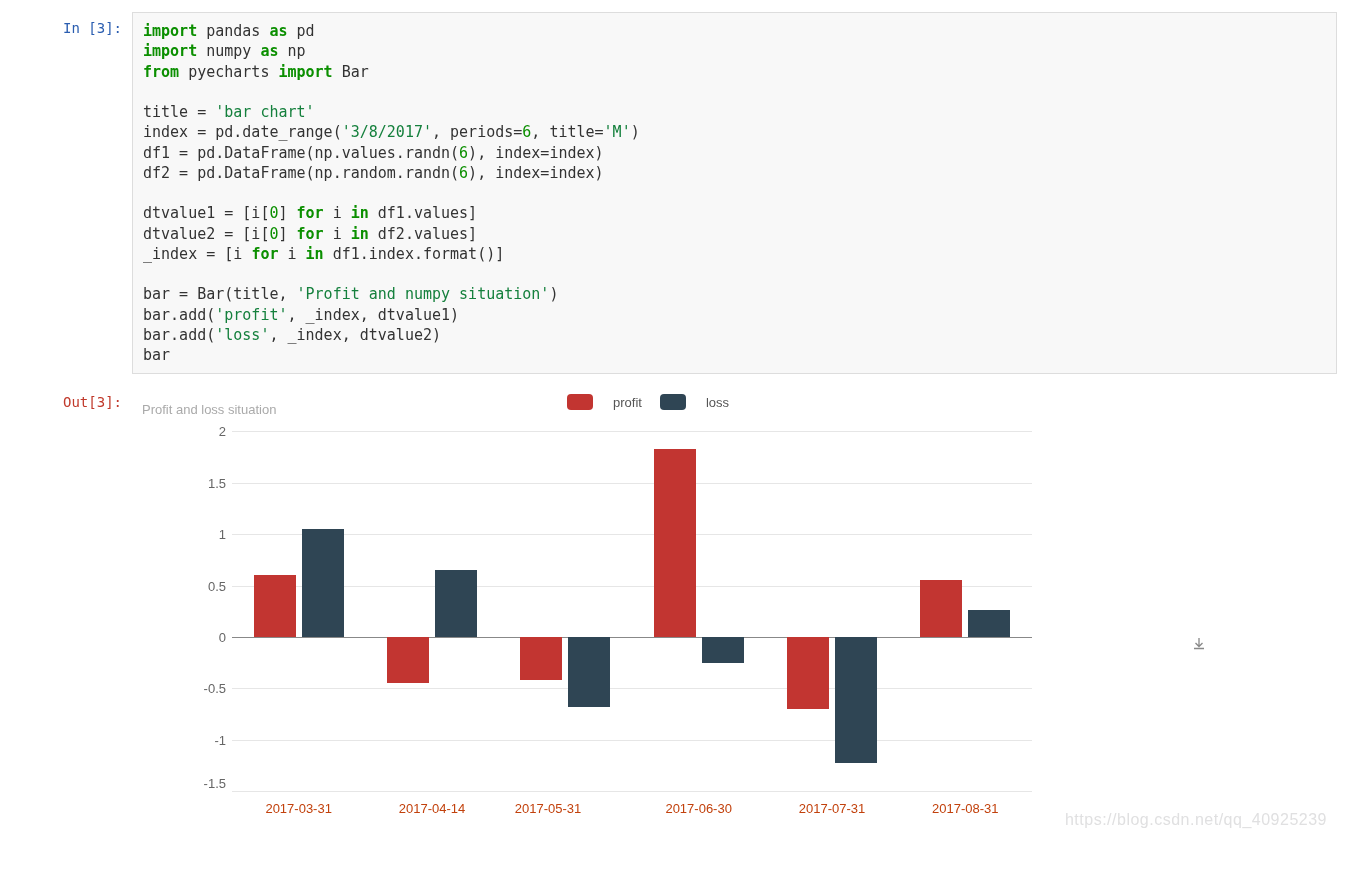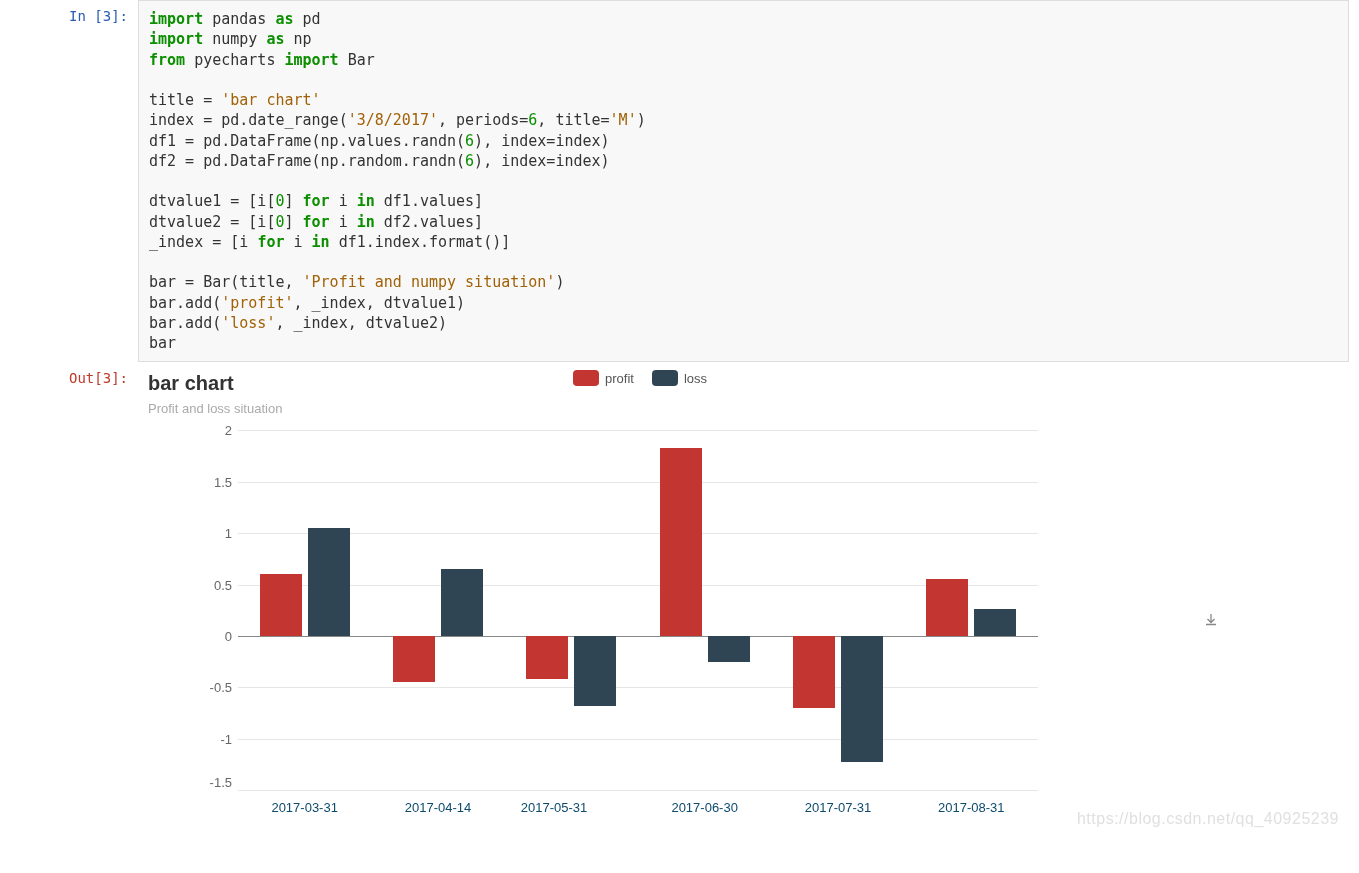--- a/index.html
+++ b/index.html
@@ -7,22 +7,21 @@
     margin: 0;
     font-family: "Segoe UI", Arial, sans-serif;
     font-size: 14px;
     color: #333;
     background: #fff;
     width: 1359px;
   }
   .cell {
     display: flex;
     align-items: flex-start;
-    margin: 0;
-    padding-left: 18px;
+    margin: 12px;
   }
   .prompt {
     width: 120px;
     flex: 0 0 120px;
     text-align: right;
     padding: 8px 10px 0 0;
     font-family: "Consolas", monospace;
     font-size: 14px;
   }
   .prompt.in { color: #2a5db0; }
@@ -35,21 +34,21 @@
     margin-right: 10px;
   }
   pre.code {
     margin: 0;
     font-family: "Consolas", "Menlo", monospace;
     font-size: 15px;
     line-height: 1.35;
     white-space: pre;
   }
   .kw { color: #0b8f00; font-weight: bold; }
-  .str { color: #a16207; }
+  .str { color: #15803d; }
   .num { color: #0b8f00; }
   .output-area {
     flex: 1;
     padding: 10px 10px 0 10px;
     position: relative;
   }
   .chart-title {
     font-size: 20px;
     font-weight: bold;
     color: #333;
@@ -65,21 +64,21 @@
     left: 435px;
     display: flex;
     align-items: center;
     gap: 18px;
     font-size: 13px;
     color: #555;
   }
   .legend-item {
     display: flex;
     align-items: center;
-    gap: 6px;
+    gap: 20px;
   }
   .swatch {
     width: 26px;
     height: 16px;
     border-radius: 4px;
   }
   .swatch.profit { background: #c23531; }
   .swatch.loss { background: #2f4554; }
   .chart-box {
     position: relative;
@@ -100,21 +99,21 @@
     font-size: 13px;
     color: #666;
     transform: translateY(-50%);
     text-align: right;
     width: 34px;
   }
   .xaxis-label {
     position: absolute;
     top: 370px;
     font-size: 13px;
-    color: #0c4a6e;
+    color: #c2410c;
     transform: translateX(-50%);
   }
   .plot .gridline {
     position: absolute;
     left: 0; right: 0;
     height: 1px;
     background: #e6e6e6;
   }
   .plot .zeroline {
     position: absolute;
@@ -168,21 +167,20 @@
 <span>bar.add(</span><span class="str">'profit'</span><span>, _index, dtvalue1)</span>
 <span>bar.add(</span><span class="str">'loss'</span><span>, _index, dtvalue2)</span>
 <span>bar</span></pre>
   </div>
 </div>
 
 <div class="cell" style="position:relative;">
   <div class="prompt out">Out[3]:</div>
   <div class="output-area">
 
-    <div class="chart-title">bar chart</div>
 
     <div class="legend">
       <div class="legend-item">
         <span class="swatch profit"></span>
         <span>profit</span>
       </div>
       <div class="legend-item">
         <span class="swatch loss"></span>
         <span>loss</span>
       </div>

